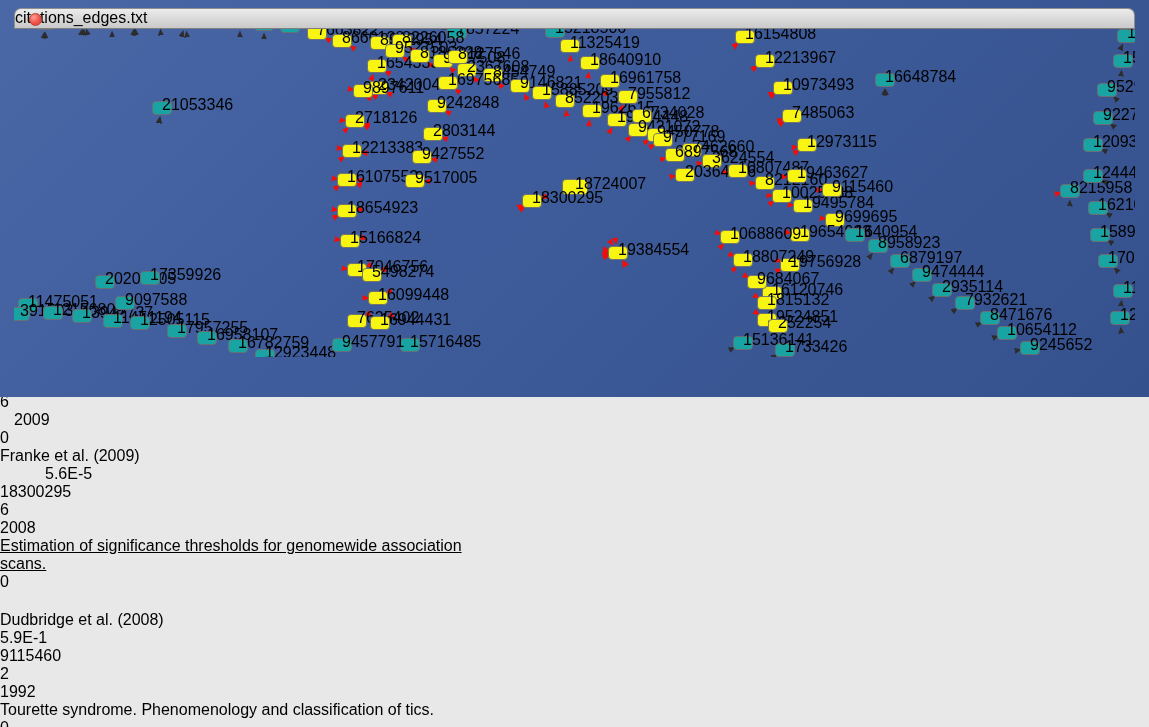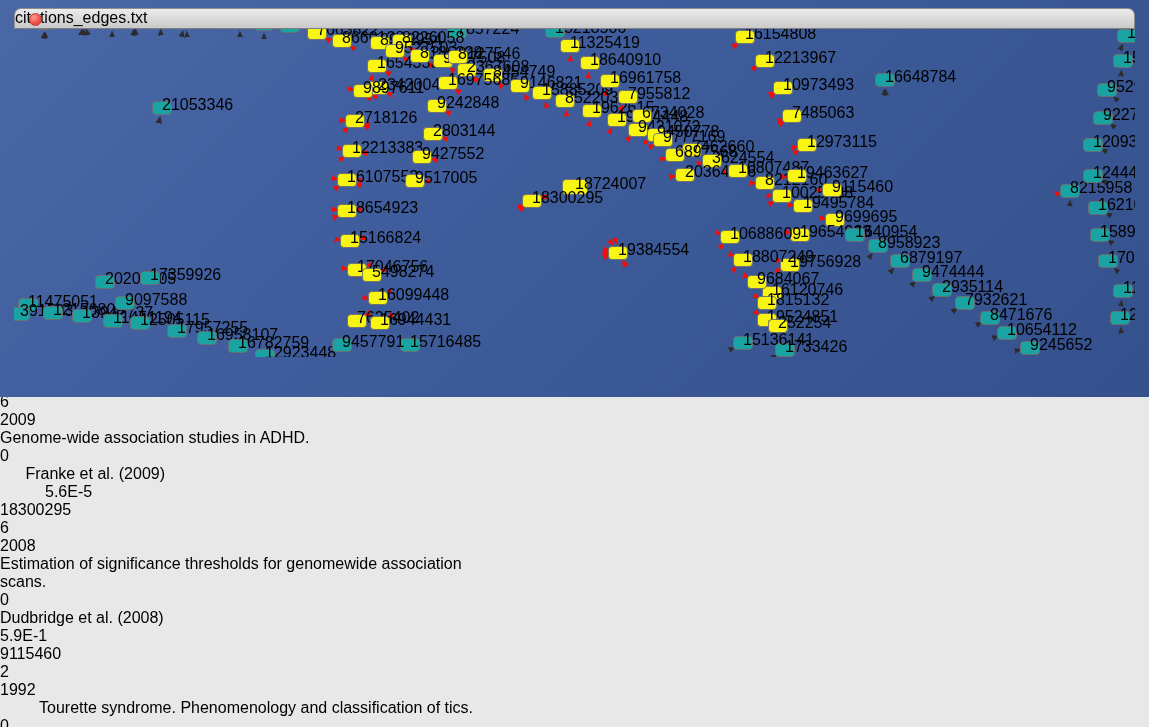--- a/index.html
+++ b/index.html
@@ -810,40 +810,39 @@
             <div class="td" style="width: 95px;">1</div>
             <div class="td" style="width: 75px;">2008</div>
             <div class="td" style="width: 493px;">Changes of HCN gene expression and I(f) currents in Nkx2.5-positive cardiomyoc…</div>
             <div class="td" style="width: 77px;">49</div>
             <div class="td center" style="width: 165px;">Yano et al. (2008)</div>
             <div class="td" style="width: 96px;">5.3E-5</div>
           </div>
           <div class="tr">
             <div class="td" style="width: 91px;">19384554</div>
             <div class="td" style="width: 95px;">6</div>
-            <div class="td" style="width: 75px;">2009</div>
-            <div class="td" style="width: 493px;">Genome-wide association studies in ADHD.</div>
+            <div class="td" style="width: 75px; margin-left: 14px;">2009</div>
             <div class="td" style="width: 77px;">0</div>
-            <div class="td center" style="width: 165px; text-align: right;">Franke et al. (2009)</div>
+            <div class="td center" style="width: 165px;">Franke et al. (2009)</div>
             <div class="td" style="width: 96px; margin-left: 45px;">5.6E-5</div>
           </div>
           <div class="tr">
             <div class="td" style="width: 91px;">18300295</div>
             <div class="td" style="width: 95px;">6</div>
             <div class="td" style="width: 75px;">2008</div>
-            <div class="td" style="width: 493px;">Estimation of significance thresholds for genomewide association scans.</div>
+            <div class="td" style="width: 493px; text-decoration: underline;">Estimation of significance thresholds for genomewide association scans.</div>
             <div class="td" style="width: 77px;">0</div>
-            <div class="td center" style="width: 165px;">Dudbridge et al. (2008)</div>
+            <div class="td center" style="width: 165px; margin-top: 20px;">Dudbridge et al. (2008)</div>
             <div class="td" style="width: 96px;">5.9E-1</div>
           </div>
           <div class="tr">
             <div class="td" style="width: 91px;">9115460</div>
             <div class="td" style="width: 95px;">2</div>
             <div class="td" style="width: 75px;">1992</div>
-            <div class="td" style="width: 493px; padding-left: 39px;">Tourette syndrome. Phenomenology and classification of tics.</div>
+            <div class="td" style="width: 493px;">Tourette syndrome. Phenomenology and classification of tics.</div>
             <div class="td" style="width: 77px;">0</div>
           </div>
         </div>
       <div class="vscroll">
         <div class="vthumb"></div>
       </div>
     </div>
   </div>
 
 </div>

